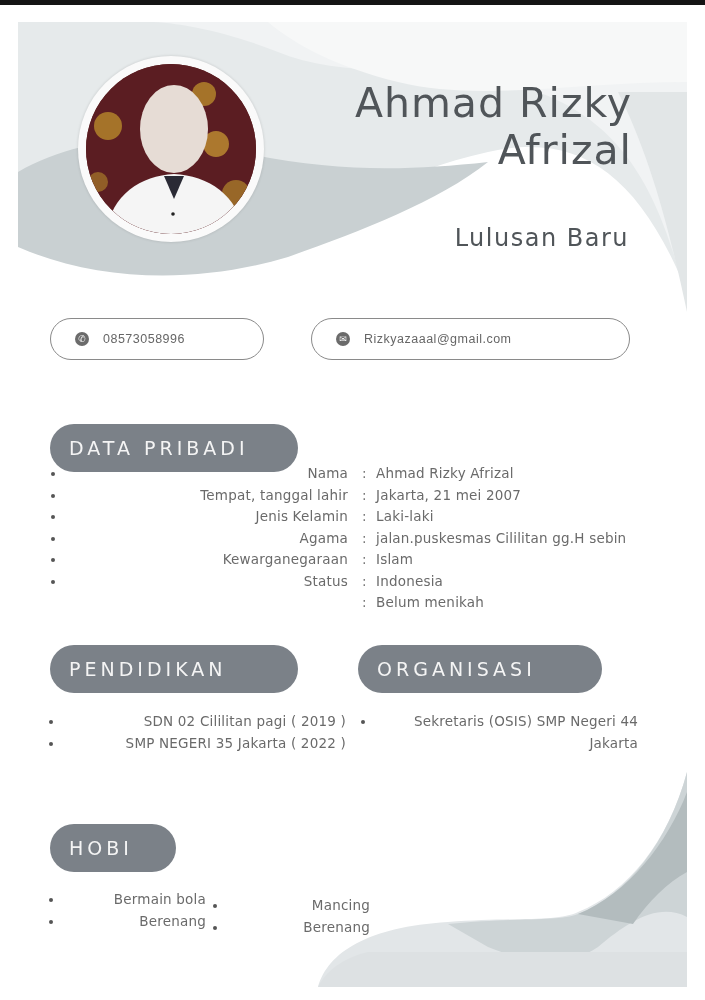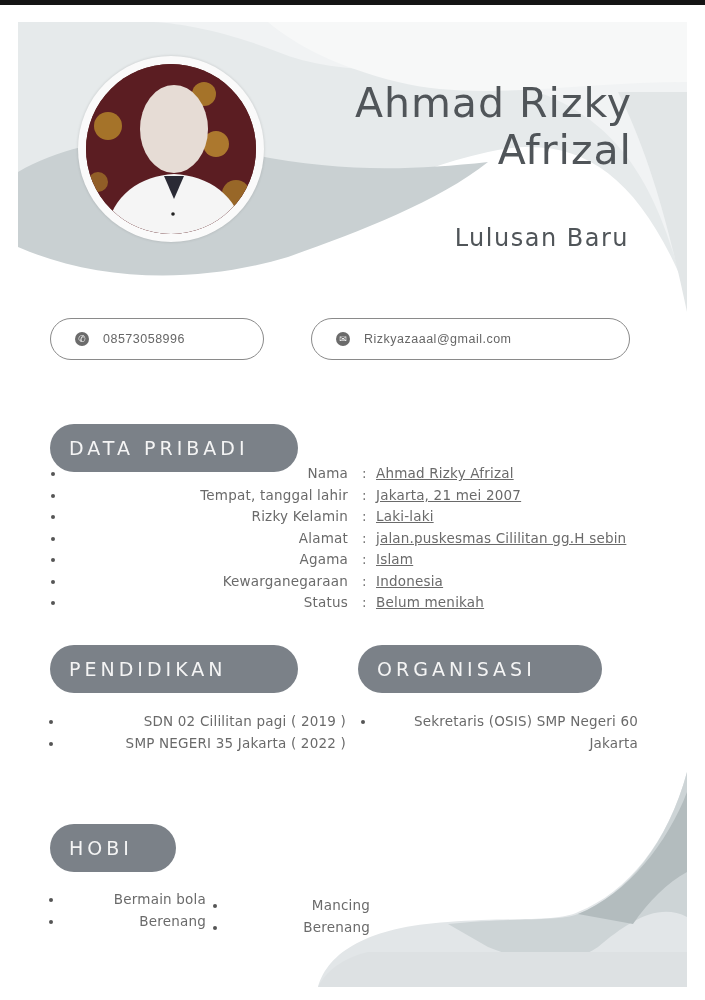--- a/index.html
+++ b/index.html
@@ -54,21 +54,21 @@
   ul { list-style: none; margin: 0; padding: 0; }
   .list li {
     position: relative; padding-left: 16px; font-size: 13.5px; color: #6a6a6a; line-height: 21.5px;
     font-family: "DejaVu Sans", sans-serif; letter-spacing: 0.2px; text-align: right;
   }
   .list li::before {
     content: ""; position: absolute; left: 3px; top: 9px; width: 4px; height: 4px; border-radius: 50%; background: #555;
   }
   .vals li {
     position: relative; padding-left: 14px; font-size: 13.5px; color: #6a6a6a; line-height: 21.5px;
-    font-family: "DejaVu Sans", sans-serif; letter-spacing: 0.2px; text-decoration: underline;
+    font-family: "DejaVu Sans", sans-serif; letter-spacing: 0.2px;
   }
   .vals li::before { content: ":"; position: absolute; left: 0; top: 0; color: #777; }
 </style>
 </head>
 <body>
 
 <div class="topbar"></div>
 
 <div class="page">
   <svg class="bg-svg" viewBox="0 0 669 965">
@@ -115,22 +115,21 @@
   <div class="contact" style="left:293px; width:319px;">
     <span class="ic">✉</span>
     <span class="txt" style="">Rizkyazaaal@gmail.com</span>
   </div>
 
   <div class="pill" style="left:32px; top:378px; width:248px;margin-top:24px;">DATA PRIBADI</div>
 
   <ul class="list" style="position:absolute; left:30px; top:441px; width:300px;">
     <li>Nama</li>
     <li>Tempat, tanggal lahir</li>
-    <li>Rizky Kelamin</li>
-    <li>Alamat</li>
+    <li>Jenis Kelamin</li>
     <li>Agama</li>
     <li>Kewarganegaraan</li>
     <li>Status</li>
   </ul>
   <ul class="vals" style="position:absolute; left:344px; top:441px; width:320px;">
     <li>Ahmad Rizky Afrizal</li>
     <li>Jakarta, 21 mei 2007</li>
     <li>Laki-laki</li>
     <li>jalan.puskesmas Cililitan gg.H sebin</li>
     <li>Islam</li>
@@ -139,21 +138,21 @@
   </ul>
 
   <div class="pill" style="left:32px; top:623px; width:248px;">PENDIDIKAN</div>
   <div class="pill" style="left:340px; top:623px; width:244px;">ORGANISASI</div>
 
   <ul class="list" style="position:absolute; left:28px; top:689px; width:300px;">
     <li>SDN 02 Cililitan pagi ( 2019 )</li>
     <li>SMP NEGERI 35 Jakarta ( 2022 )</li>
   </ul>
   <ul class="list" style="position:absolute; left:340px; top:689px; width:280px;">
-    <li>Sekretaris (OSIS) SMP Negeri 60 Jakarta</li>
+    <li>Sekretaris (OSIS) SMP Negeri 44 Jakarta</li>
   </ul>
 
   <div class="pill" style="left:32px; top:802px; width:126px;">HOBI</div>
 
   <ul class="list" style="position:absolute; left:28px; top:867px; width:160px;">
     <li>Bermain bola</li>
     <li>Berenang</li>
   </ul>
   <ul class="list" style="position:absolute; left:192px; top:867px; width:160px;margin-top:6px;">
     <li>Mancing</li>

